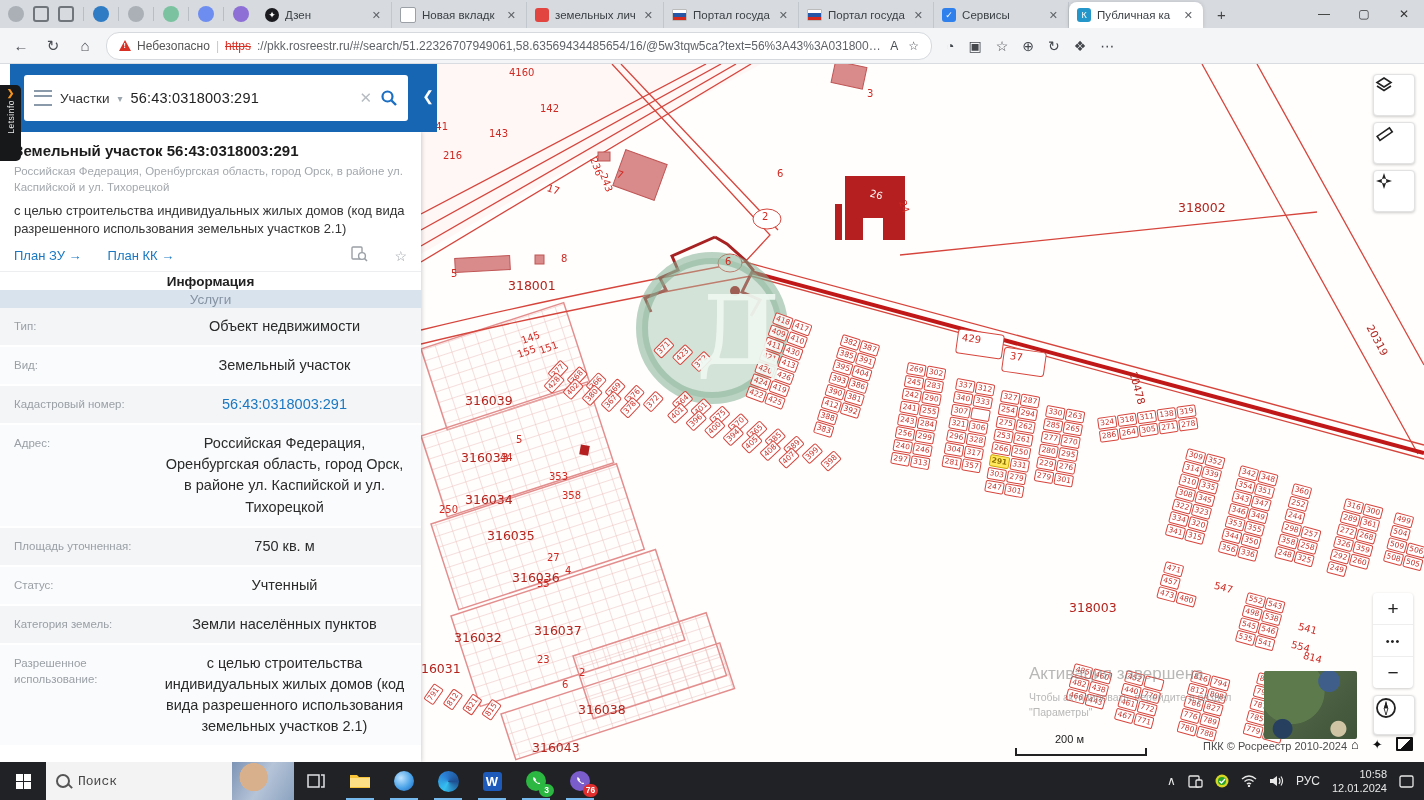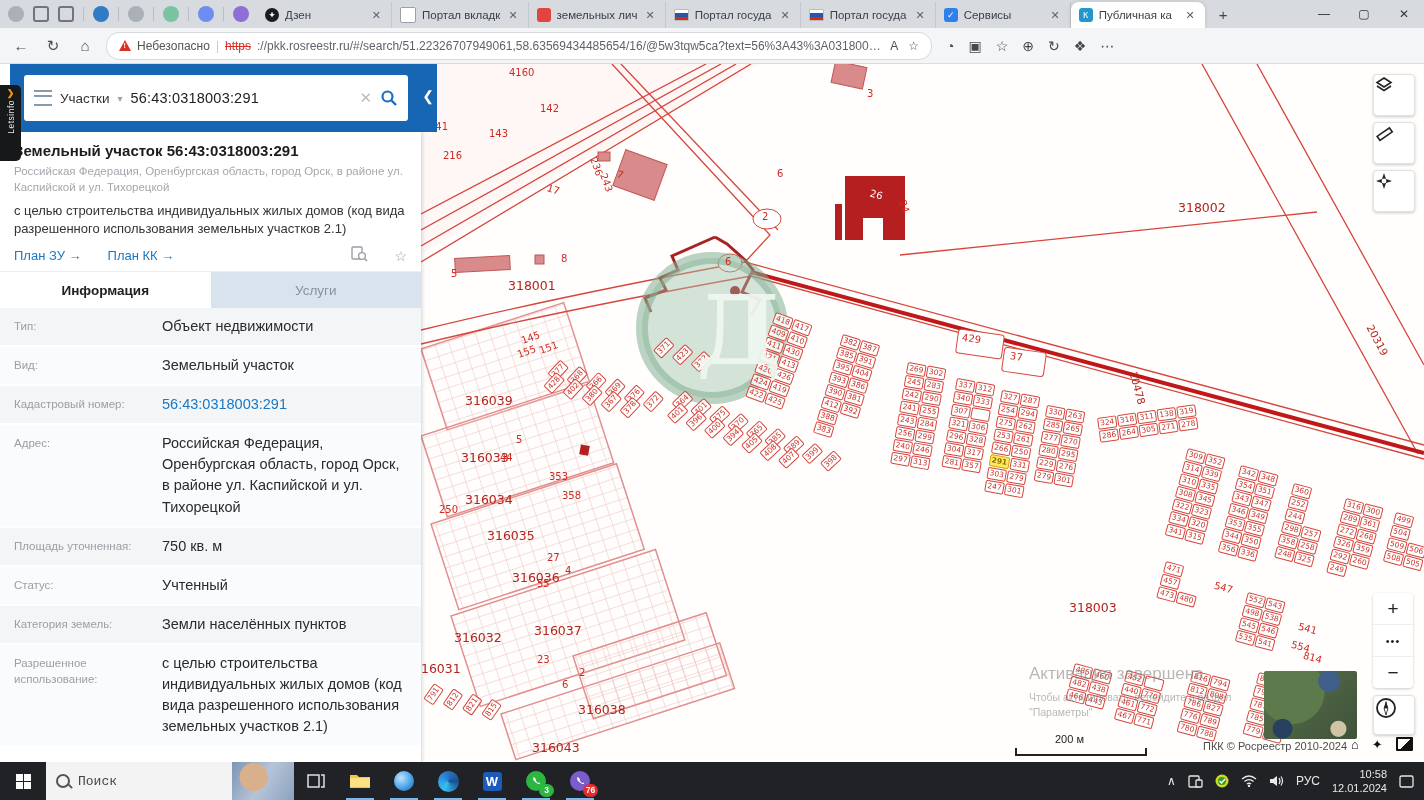--- a/index.html
+++ b/index.html
@@ -54,29 +54,29 @@
   #letsinfo .vt{writing-mode:vertical-rl;transform:rotate(180deg);color:#e8e8e8;font-size:8.5px;letter-spacing:.5px;margin-top:2px;}
 
   #panel{left:0;top:132px;width:421px;height:630px;background:#fff;z-index:20;box-shadow:1px 0 4px rgba(0,0,0,.18);overflow:hidden;}
   #phead{padding:10px 14px 6px 14px;border-bottom:1px solid #eceef0;}
   #ptitle{font-size:15px;font-weight:bold;color:#1c1c1c;margin-bottom:5px;}
   #psub{font-size:11.5px;color:#a3a8ad;line-height:1.35;margin-bottom:7px;}
   #pusage{font-size:13px;color:#333;line-height:1.4;margin-bottom:8px;}
   #plinks{display:flex;gap:26px;font-size:13px;color:#1a78c2;align-items:center;}
   #plinks .spacer{flex:1;}
   #plinks .gic{color:#9aa0a6;font-size:14px;}
-  #ptabs{display:flex;height:36px;background:#d9e3ee;}
+  #ptabs{display:flex;height:36px;background:#d9e3ee;flex-direction:column;}
   .ptab{flex:1;display:flex;align-items:center;justify-content:center;font-size:13.5px;color:#8593a2;}
   .ptab.active{background:#fff;color:#222;font-weight:bold;}
   #rows{}
   .row{display:flex;padding:8px 14px;border-bottom:2px solid #fff;}
   .row:nth-child(odd){background:#f3f5f7;}
   .row:nth-child(even){background:#fafbfc;}
   .row .rl{width:148px;flex:none;font-size:11.5px;color:#9aa0a6;line-height:1.4;padding-top:2px;}
-  .row .rv{flex:1;font-size:14.5px;color:#2b2b2b;line-height:1.45;}
+  .row .rv{flex:1;font-size:14.5px;color:#2b2b2b;line-height:1.45;text-align:center;}
   .row .rv.link{color:#1a78c2;}
 
   
   #map{left:421px;top:64px;width:1003px;height:698px;background:#fffdfc;overflow:hidden;}
   #map svg{position:absolute;left:0;top:0;}
   .mlabel{position:absolute;color:#cf2a22;font-size:10px;white-space:nowrap;transform-origin:center;font-family:"DejaVu Sans",sans-serif;}
   .mlabel.quarter{color:#b3241d;font-size:12.5px;}
   .mlabel.road{color:#b3241d;font-size:10.5px;}
   .mlabel.white{color:#fff;}
   .cluster{position:absolute;transform-origin:0 0;}
@@ -147,21 +147,21 @@
         <span class="chip-ic" style="background: rgb(141, 111, 214);"></span>
       </div>
     <div id="tabs" style="display:flex;height:28px;">
         <div class="tab">
           <span class="fav" style="background: rgb(27, 27, 31); border-radius: 50%;">✦</span>
           <span class="lbl">Дзен</span>
           <span class="cl">✕</span>
         </div>
         <div class="tab">
           <span class="fav page"></span>
-          <span class="lbl">Портал вкладк</span>
+          <span class="lbl">Новая вкладк</span>
           <span class="cl">✕</span>
         </div>
         <div class="tab">
           <span class="fav" style="background: rgb(226, 69, 63); border-radius: 3px;"></span>
           <span class="lbl">земельных лич</span>
           <span class="cl">✕</span>
         </div>
         <div class="tab">
           <span class="fav flag"></span>
           <span class="lbl">Портал госуда</span>

